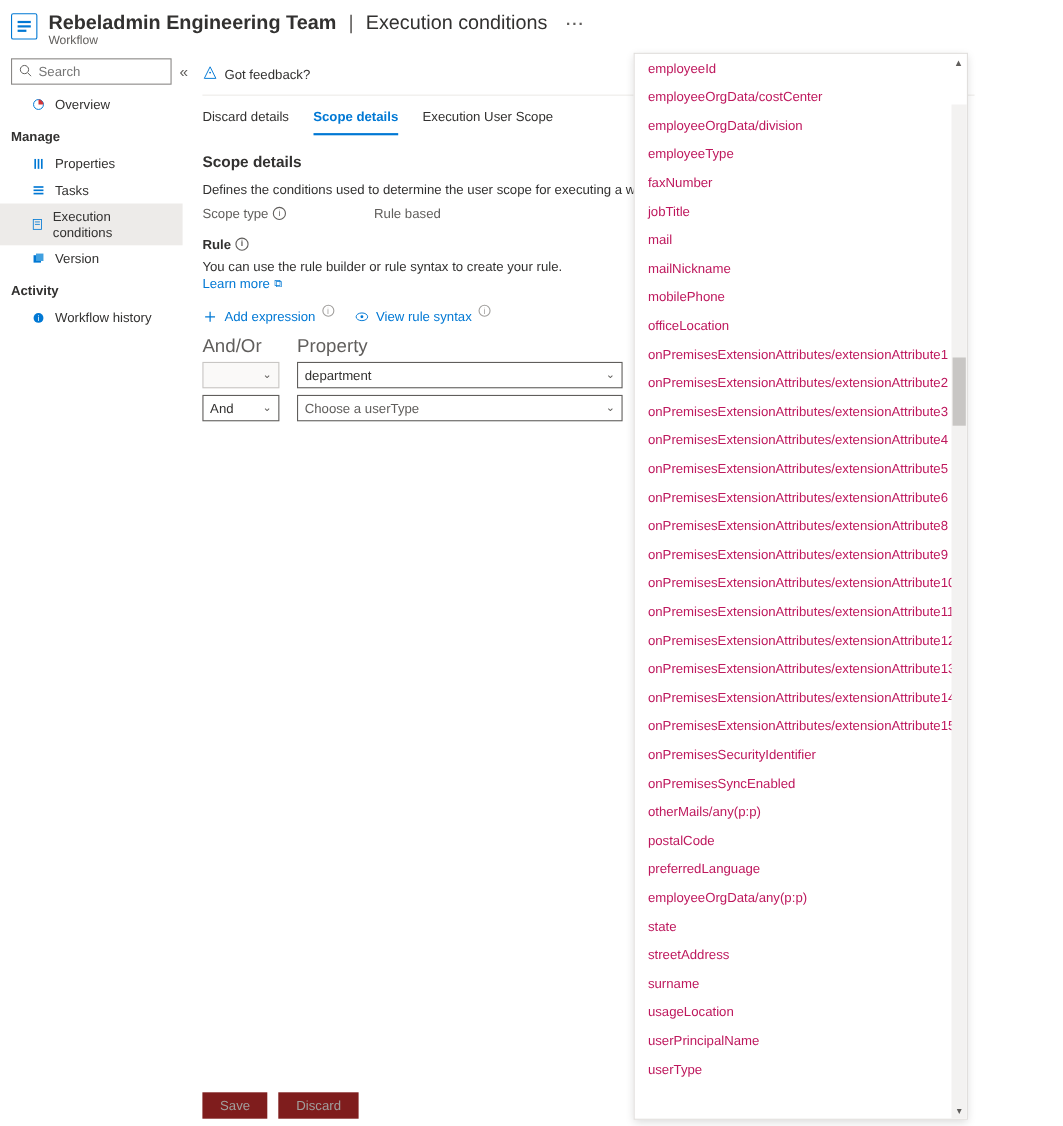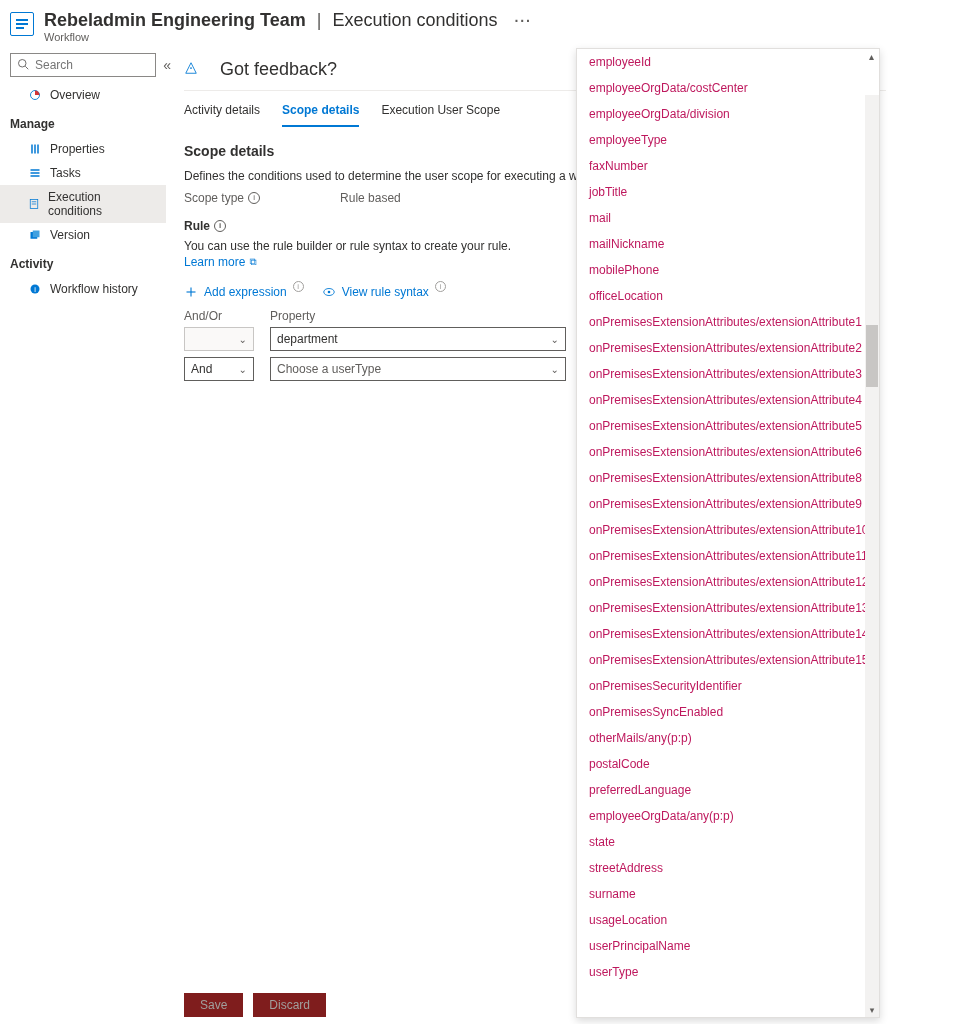--- a/index.html
+++ b/index.html
@@ -63,23 +63,23 @@
     cursor:pointer;
     color:#323130;
     font-size:12px;
   }
   .nav-item.selected { background:#edebe9; }
   .nav-item .ni-icon { width:14px; display:flex; justify-content:center; }
   .nav-section { font-size:12px; font-weight:600; padding:10px 10px 6px 10px; color:#323130; }
 
   
   .feedback {
-    display:flex; align-items:center; gap:22px;
+    display:flex; align-items:center; gap:6px;
     padding:10px 0 10px 0;
-    color:#323130; font-size:18px;
+    color:#323130; font-size:12px;
     border-bottom:1px solid #edebe9;
     margin-right:80px;
   }
   .feedback .fb-icon { color:#0078d4; }
 
   .tabs { display:flex; gap:22px; padding-top:2px; }
   .tab { padding:10px 0 8px 0; font-size:12px; color:#323130; cursor:pointer; }
   .tab.active { color:#0078d4; font-weight:600; border-bottom:2px solid #0078d4; }
 
   .content { padding-top:16px; }
@@ -96,21 +96,21 @@
   .learn-more { color:#0078d4; font-size:12px; display:inline-flex; align-items:center; gap:4px; margin-top:2px; cursor:pointer;}
   .learn-more .ext-icon { font-size:10px; }
 
   .toolbar { display:flex; gap:18px; margin:16px 0 10px 0; }
   .tool-link { display:flex; align-items:center; gap:6px; color:#0078d4; font-size:12px; cursor:pointer;}
   .tool-link .plus { width:14px;height:14px; display:flex;align-items:center;justify-content:center; }
   .tool-link .eye { width:14px;height:14px; display:flex;align-items:center;justify-content:center;}
   .sup-info { width:11px;height:11px; border:1px solid #a19f9d; border-radius:50%; font-size:8px; line-height:9px; text-align:center; color:#a19f9d; position:relative; top:-6px; }
 
   
-  .rule-table-head { display:flex; gap:16px; font-size:12px; color:#605e5c; margin-bottom:4px;}
+  .rule-table-head { display:flex; gap:16px; font-size:17px; color:#605e5c; margin-bottom:4px;}
   .col-andor { width:70px; }
   .col-prop { width:296px; }
   .rule-row { display:flex; gap:16px; margin-bottom:6px; align-items:center;}
   .select {
     border:1px solid #605e5c; height:24px; display:flex; align-items:center;
     justify-content:space-between; padding:0 6px; font-size:12px; background:#fff;
     cursor:pointer;
   }
   .select.small { width:70px; }
   .select.wide { width:296px; }
@@ -265,21 +265,21 @@
       <span class="fb-icon">
         <svg width="14" height="14" viewBox="0 0 16 16">
             <path d="M8 2 L2 14 L14 14 Z" stroke="#0078d4" fill="none"></path>
             <circle cx="8" cy="8" r="1" fill="#0078d4"></circle>
           </svg>
       </span>
       <span>Got feedback?</span>
     </div>
 
     <div class="tabs">
-      <div class="tab">Activity details</div>
+      <div class="tab">Discard details</div>
       <div class="tab active">Scope details</div>
       <div class="tab">Execution User Scope</div>
     </div>
 
     <div class="content">
       <div class="section-title">Scope details</div>
       <div class="desc">Defines the conditions used to determine the user scope for executing a workflow.</div>
       <div class="kv">
         <div class="k">
           <span>Scope type</span>

